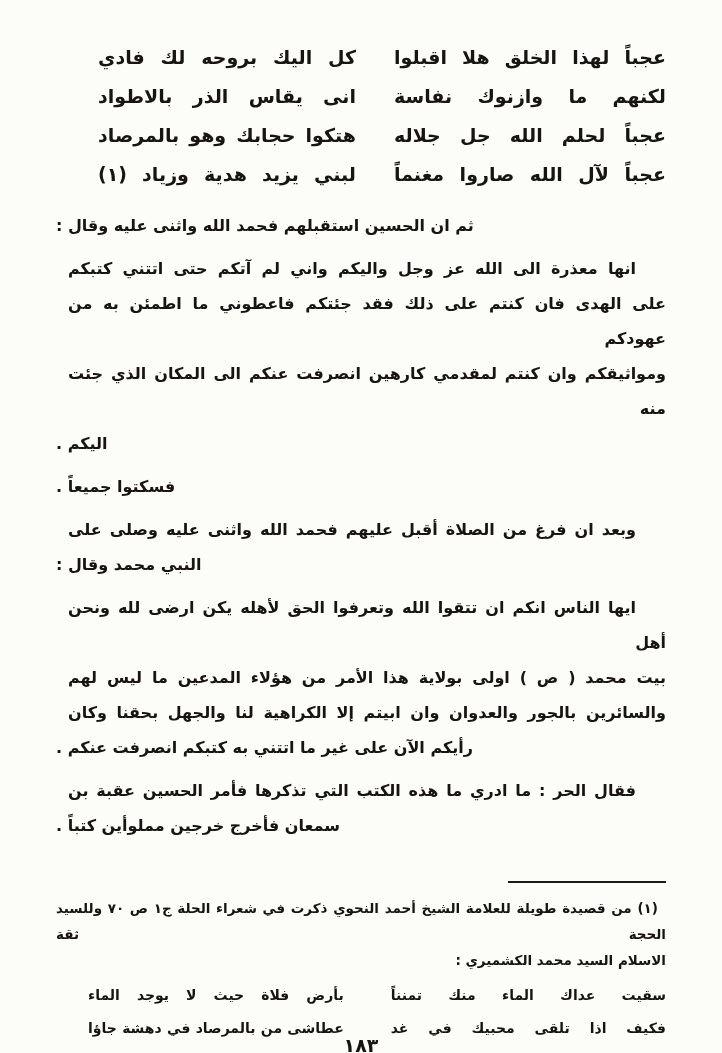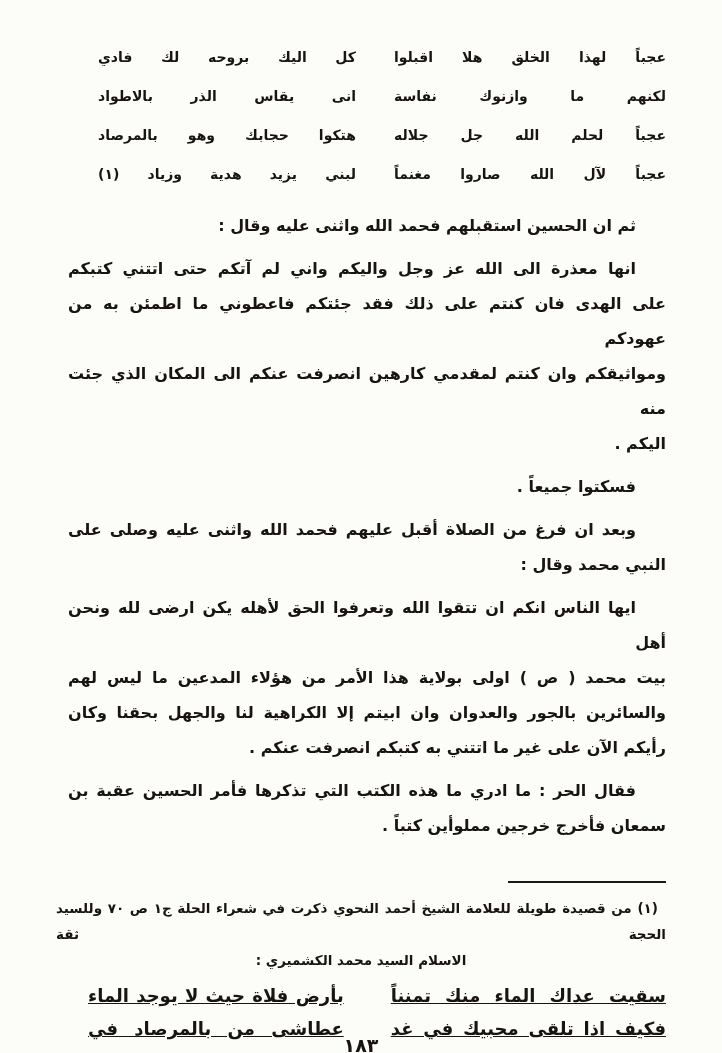--- a/index.html
+++ b/index.html
@@ -24,38 +24,38 @@
 
   
   .poem { margin-bottom: 14px; }
   .poem-row {
     display: flex;
     justify-content: space-between;
     padding-left: 42px;
     line-height: 39px;
   }
   .poem-row .hemi {
-    font-size: 14px;
+    font-size: 19px;
     font-weight: bold;
     text-align: justify;
     text-align-last: justify;
     white-space: nowrap;
     overflow: hidden;
   }
   .poem-row .hemi { white-space: normal; }
   .poem-row .hemi.r { width: 272px; }
   .poem-row .hemi.l { width: 258px; }
 
   
   .block { margin-bottom: 8px; }
   .bline {
     font-size: 16px;
     font-weight: bold;
     line-height: 35px;
-    text-align: right;
+    text-align: left;
   }
   .bline.just { text-align: justify; text-align-last: justify; margin-left: 12px; }
   .bline.first { text-indent: 30px; }
 
   
   .footer {
     position: absolute;
     top: 881px;
     right: 56px;
     left: 56px;
@@ -63,38 +63,37 @@
   .fn-rule {
     width: 158px;
     height: 0;
     border-top: 2.5px solid #1c1916;
     margin-bottom: 12px;
   }
   .fn-line {
     font-size: 13.5px;
     font-weight: bold;
     line-height: 26px;
-    text-align: center;
+    text-align: right;
   }
   .fn-line.just { text-align: justify; text-align-last: justify; }
   .fn-line.first { text-indent: 8px; }
 
   .fn-poem { margin-top: 6px; }
   .fn-row {
     display: flex;
     justify-content: space-between;
     padding-left: 32px;
     line-height: 33px;
   }
   .fn-row .hemi {
-    font-size: 18px;
+    font-size: 14px;
     font-weight: bold;
     text-align: justify;
     text-align-last: justify;
-    text-decoration: underline;
   }
   .fn-row .hemi.r { width: 282px; margin-left: 47px; }
   .fn-row .hemi.l { width: 262px; }
 
   .pagenum {
     position: absolute;
     top: 1034px;
     left: 0;
     right: 0;
     text-align: center;

